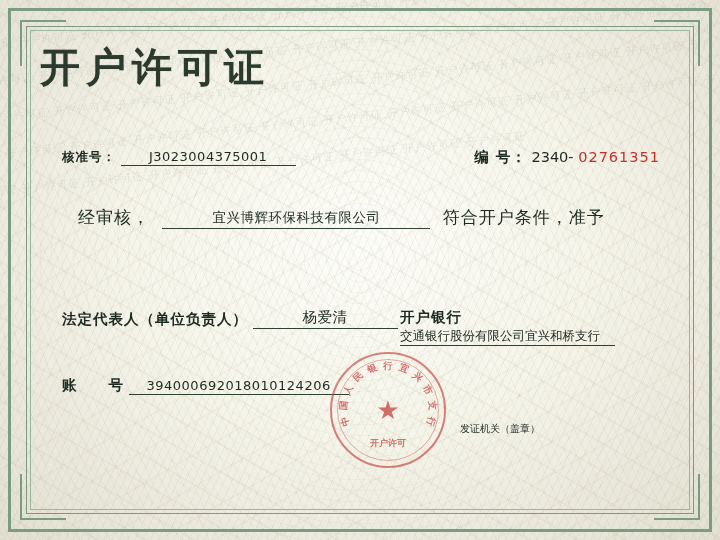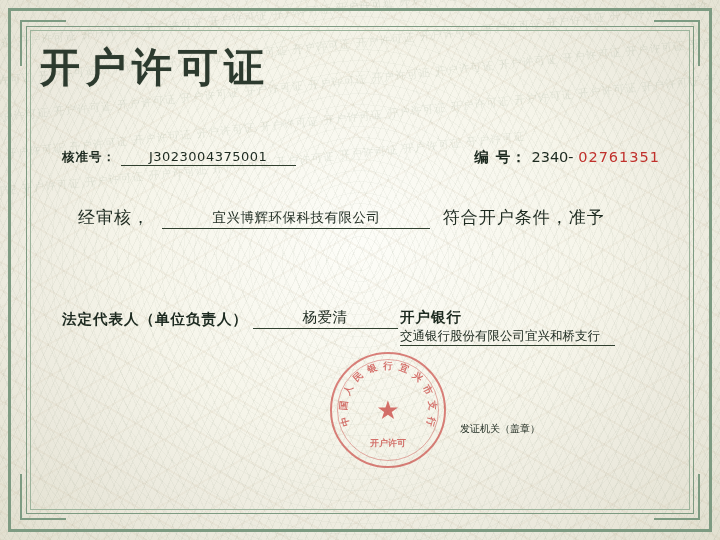--- a/index.html
+++ b/index.html
@@ -282,20 +282,24 @@
     <div class="row row-bank">
       <span class="lbl">开户银行</span>
       <span class="bank-val">交通银行股份有限公司宜兴和桥支行</span>
     </div>
 
     <div class="row row-rep">
       <span class="lbl">法定代表人（单位负责人）</span>
       <span class="fill">杨爱清</span>
     </div>
 
+    <div class="row row-account">
+      <span class="lbl">账　　号</span>
+      <span class="fill">394000692018010124206</span>
+    </div>
 
     <div class="row row-issuer">发证机关（盖章）</div>
 
 
     <div class="seal">
       <div class="seal-inner"></div>
       <div class="arc" id="seal-arc">
           <span style="transform: rotate(-195deg) translate(44px) rotate(90deg) translate(-50%, -50%);">中</span>
           <span style="transform: rotate(-174deg) translate(44px) rotate(90deg) translate(-50%, -50%);">国</span>
           <span style="transform: rotate(-153deg) translate(44px) rotate(90deg) translate(-50%, -50%);">人</span>

